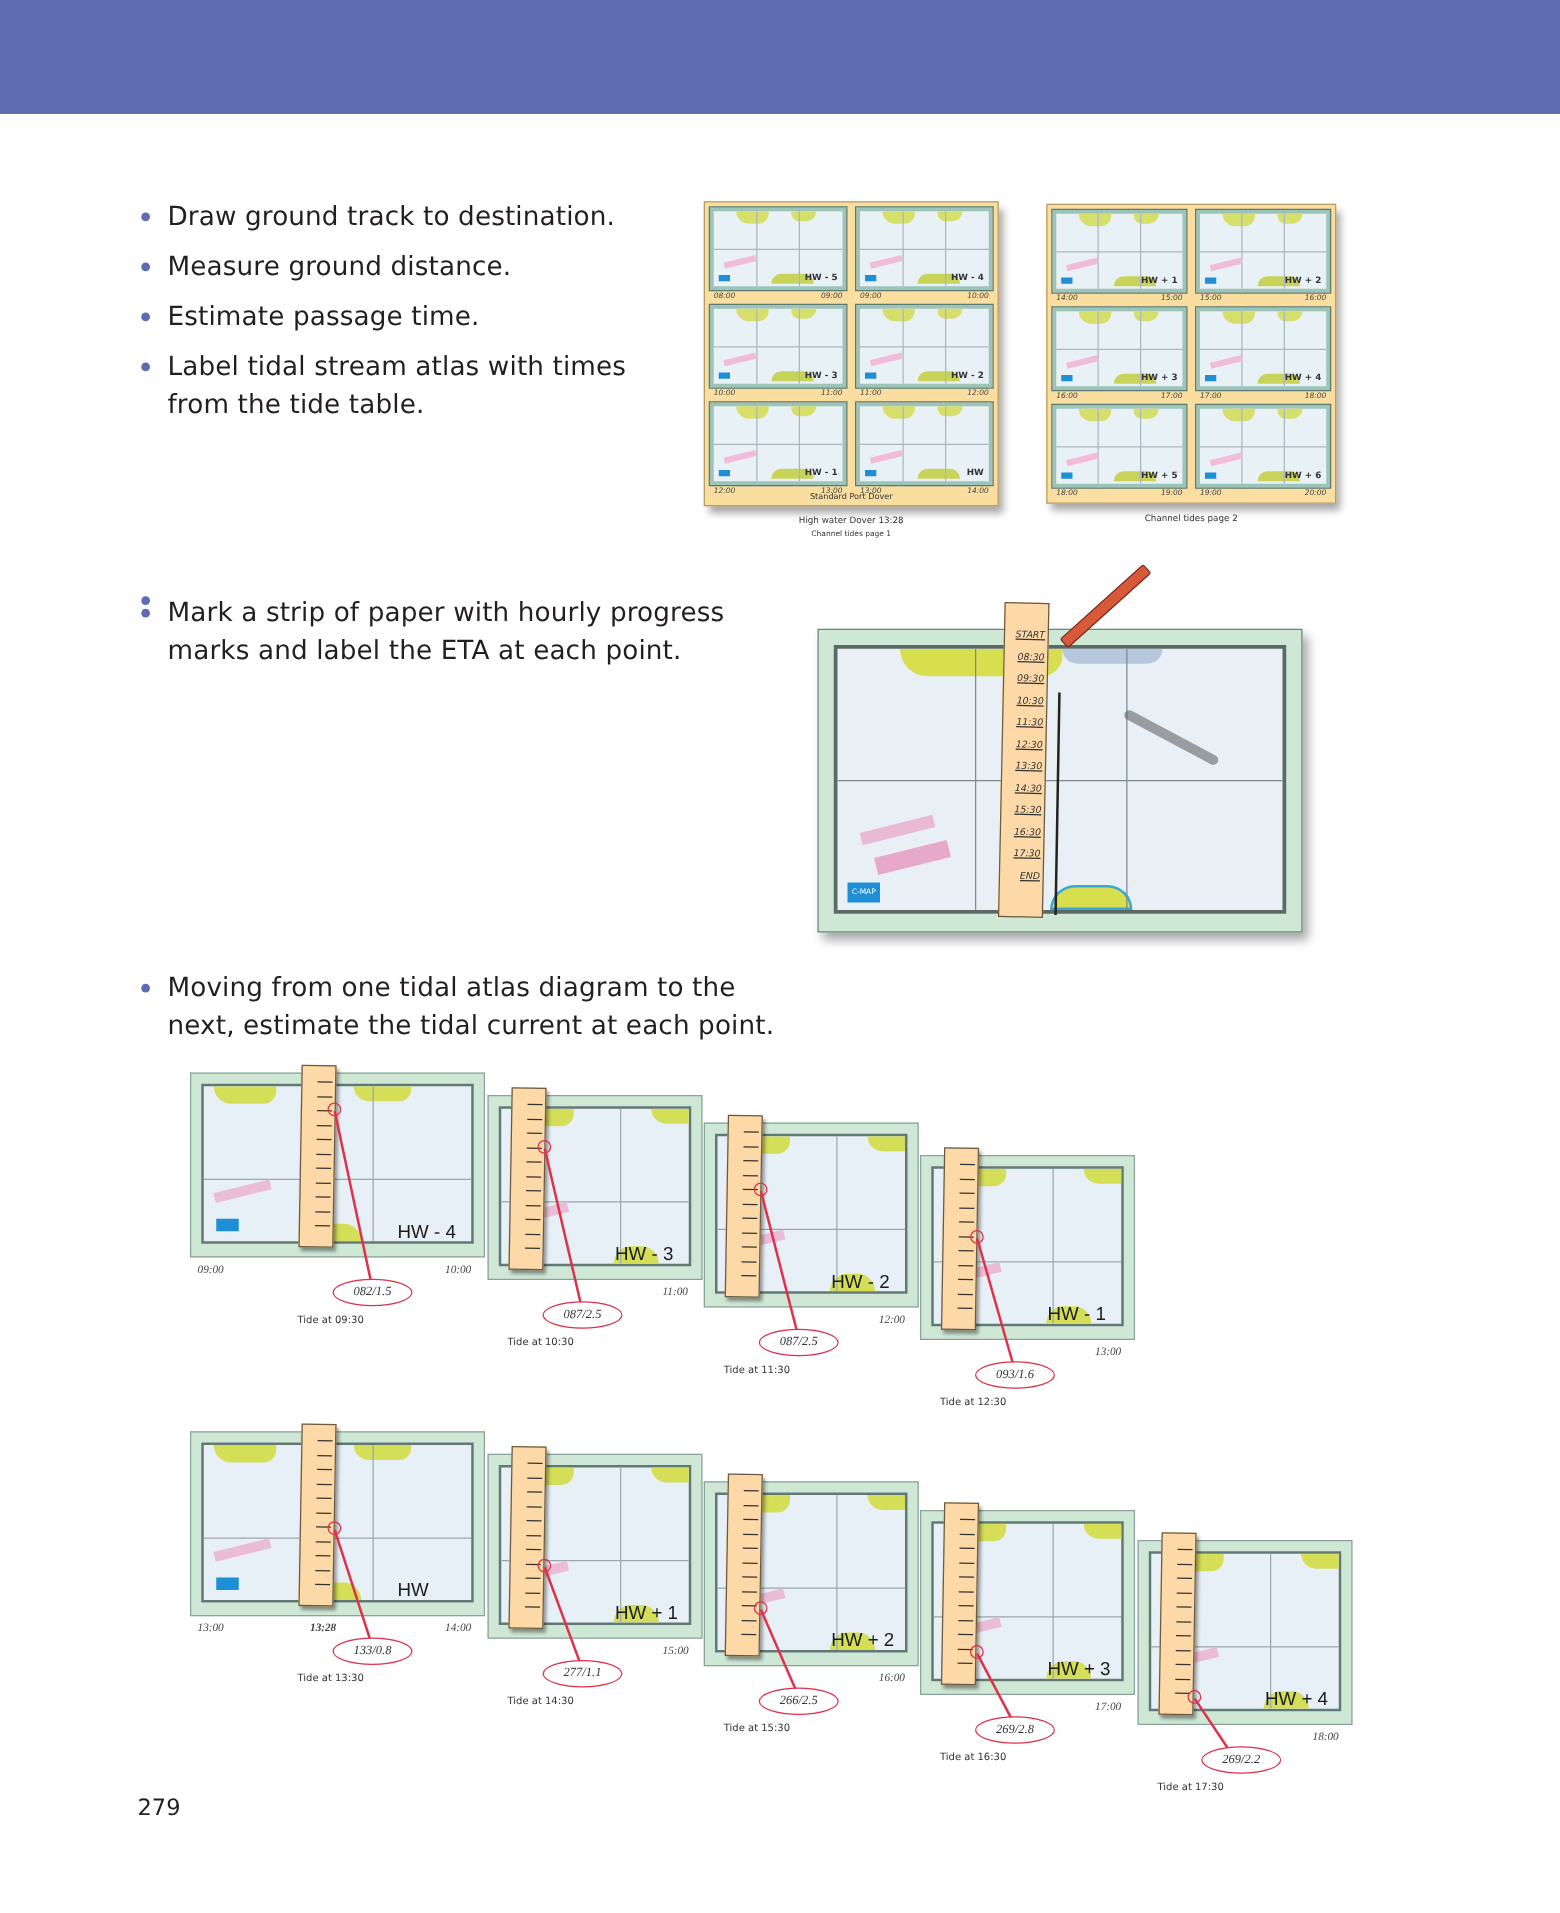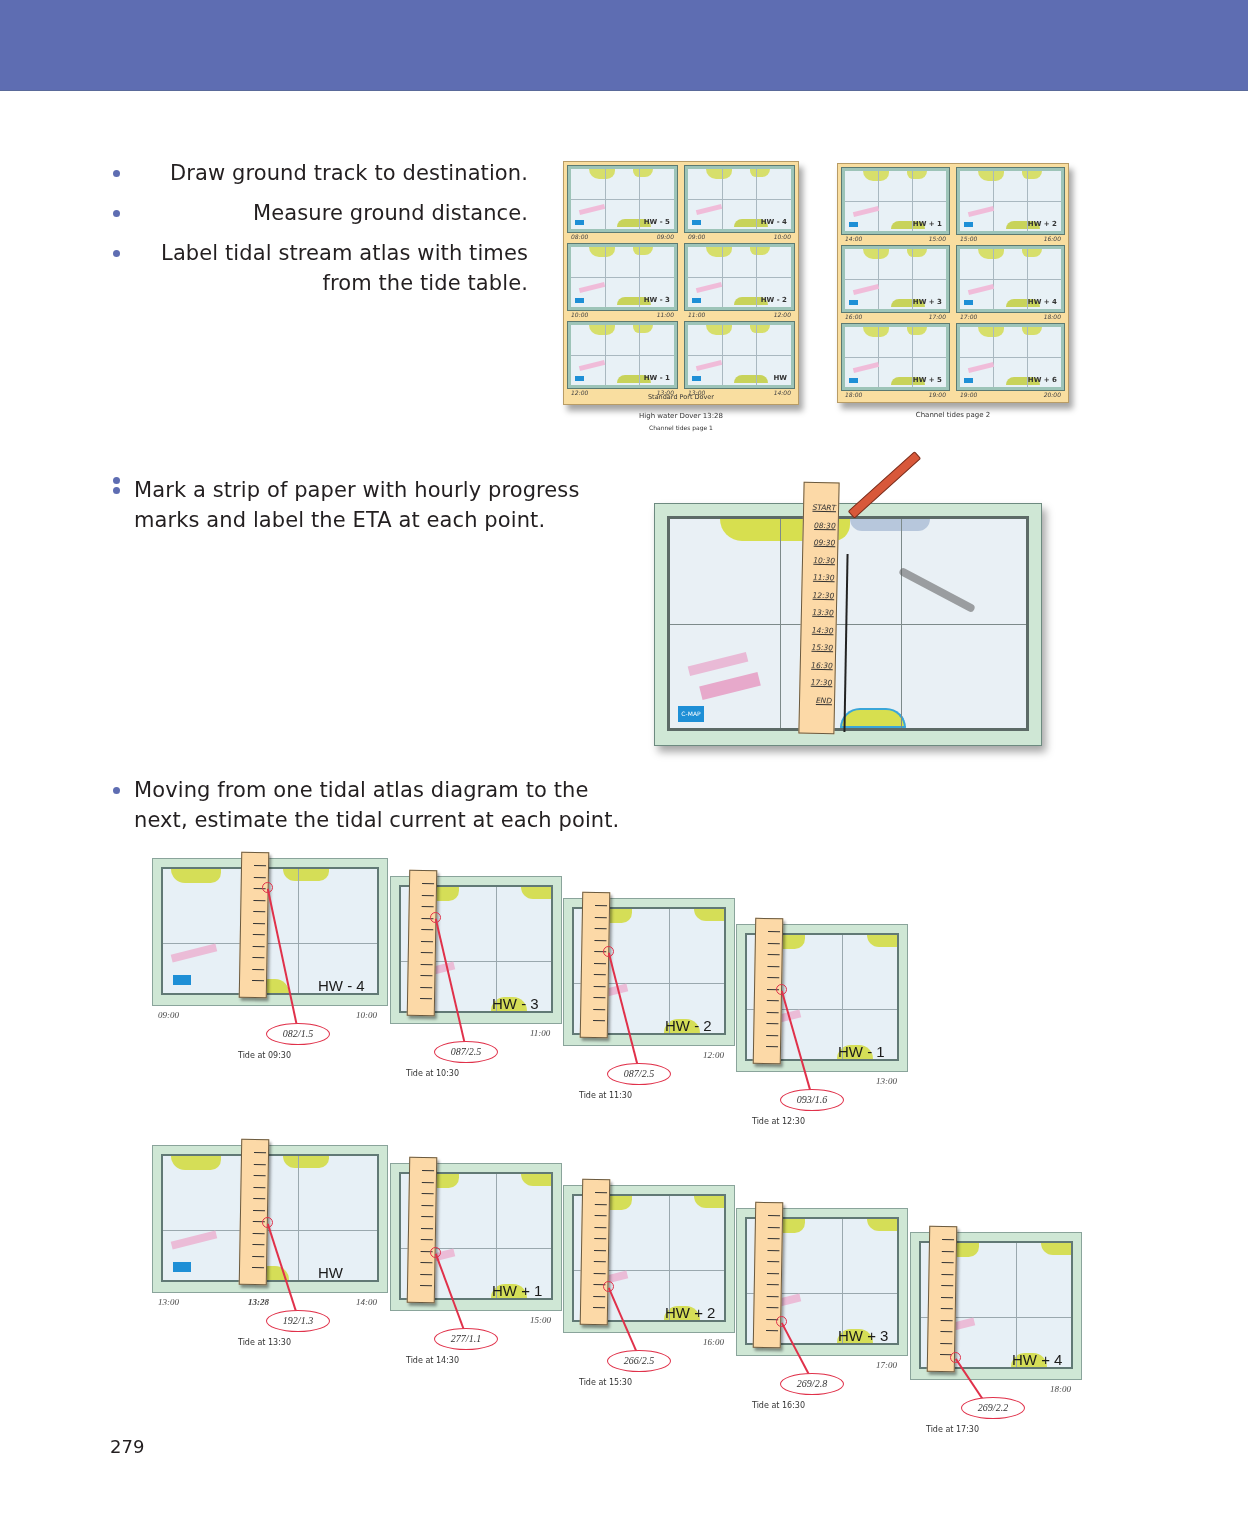--- a/index.html
+++ b/index.html
@@ -4,21 +4,21 @@
 <style>
   * { box-sizing: border-box; margin: 0; padding: 0; }
   html, body { width: 1248px; height: 1530px; background: #ffffff; overflow: hidden; }
   body { position: relative; font-family: "DejaVu Sans", "Liberation Sans", sans-serif; color: #231f20; }
 
   .header-band { position: absolute; left: 0; top: 0; width: 1248px; height: 91px; background: #5e6db2; border-bottom: 1px solid #5a6a9a; }
 
   .bullets { position: absolute; list-style: none; }
   .bullets li { position: relative; padding-left: 26px; font-size: 21px; line-height: 30px; margin-bottom: 10px; letter-spacing: 0.1px; }
   .bullets li .dot { position: absolute; left: 5px; top: 12px; width: 7px; height: 7px; border-radius: 50%; background: #5e6db2; }
-  .b1 { left: 108px; top: 158px; width: 420px; text-align: right; }
+  .b1 { left: 108px; top: 158px; width: 420px; }
   .b2 { left: 108px; top: 465px; width: 520px; }
   .b3 { left: 108px; top: 775px; width: 540px; }
 
   
   .atlas-page { position: absolute; background: #f9dea0; border: 1px solid #b89c66; box-shadow: 4px 6px 6px rgba(0,0,0,0.35); }
   .page1 { left: 563px; top: 161px; width: 236px; height: 244px; }
   .page2 { left: 837px; top: 163px; width: 232px; height: 240px; }
   .mini-grid { position: absolute; left: 4px; top: 4px; right: 4px; display: grid; grid-template-columns: 1fr 1fr; column-gap: 8px; row-gap: 12px; }
   .mini { position: relative; height: 66px; background: #e8f1f6; border: 3px solid #9dc4b8; outline: 1px solid #5b7a72; }
   .mini .land1 { position: absolute; left: 18px; top: 0; width: 26px; height: 10px; background: #d7df6b; border-radius: 0 0 10px 12px; }
@@ -76,20 +76,21 @@
   .page-number { position: absolute; left: 110px; top: 1436px; font-size: 18px; color: #231f20; }
 </style>
 </head>
 <body>
 
 <div class="header-band"></div>
 
 <ul class="bullets b1">
   <li><span class="dot"></span><span>Draw ground track to destination.</span></li>
   <li><span class="dot"></span><span>Measure ground distance.</span></li>
+  <li><span class="dot"></span><span>Estimate passage time.</span></li>
   <li><span class="dot"></span><span>Label tidal stream atlas with times from the tide table.</span></li>
 </ul>
 
 <div class="atlas-page page1">
   <div class="mini-grid" id="grid1">
       <div class="mini">
         <div class="land1"></div>
         <div class="land2"></div>
         <div class="land3"></div>
         <div class="gh"></div>
@@ -450,21 +451,21 @@
         <div class="tick" style="top: 104px;"></div>
         <div class="tick" style="top: 115.5px;"></div>
         <div class="tick" style="top: 127px;"></div>
       </div>
       <div class="hw-label" style="left: 166px; right: auto;">HW</div>
       <div class="mark" style="left: 110px; top: 72px;"></div>
       <div class="leader" style="left: 116px; top: 78px; width: 97.719px; transform: rotate(72.1213deg);"></div>
       <div class="t-left">13:00</div>
       <div class="t-mid" style="left: 96px; font-weight: bold;">13:28</div>
       <div class="t-right" style="right: auto; left: 204px;">14:00</div>
-      <div class="ellipse" style="left: 114px; top: 165px;">192/1.3</div>
+      <div class="ellipse" style="left: 114px; top: 165px;">133/0.8</div>
       <div class="tide" style="left: 86px; top: 193px;">Tide at 13:30</div>
     </div>
     <div class="frame" style="left: 390px; top: 1163px;">
       <div class="map" style="width: 172px;">
         <div class="sea">
           <div class="land1"></div>
           <div class="land2"></div>
           <div class="land3"></div>
           <div class="gh"></div>
           <div class="gv"></div>

